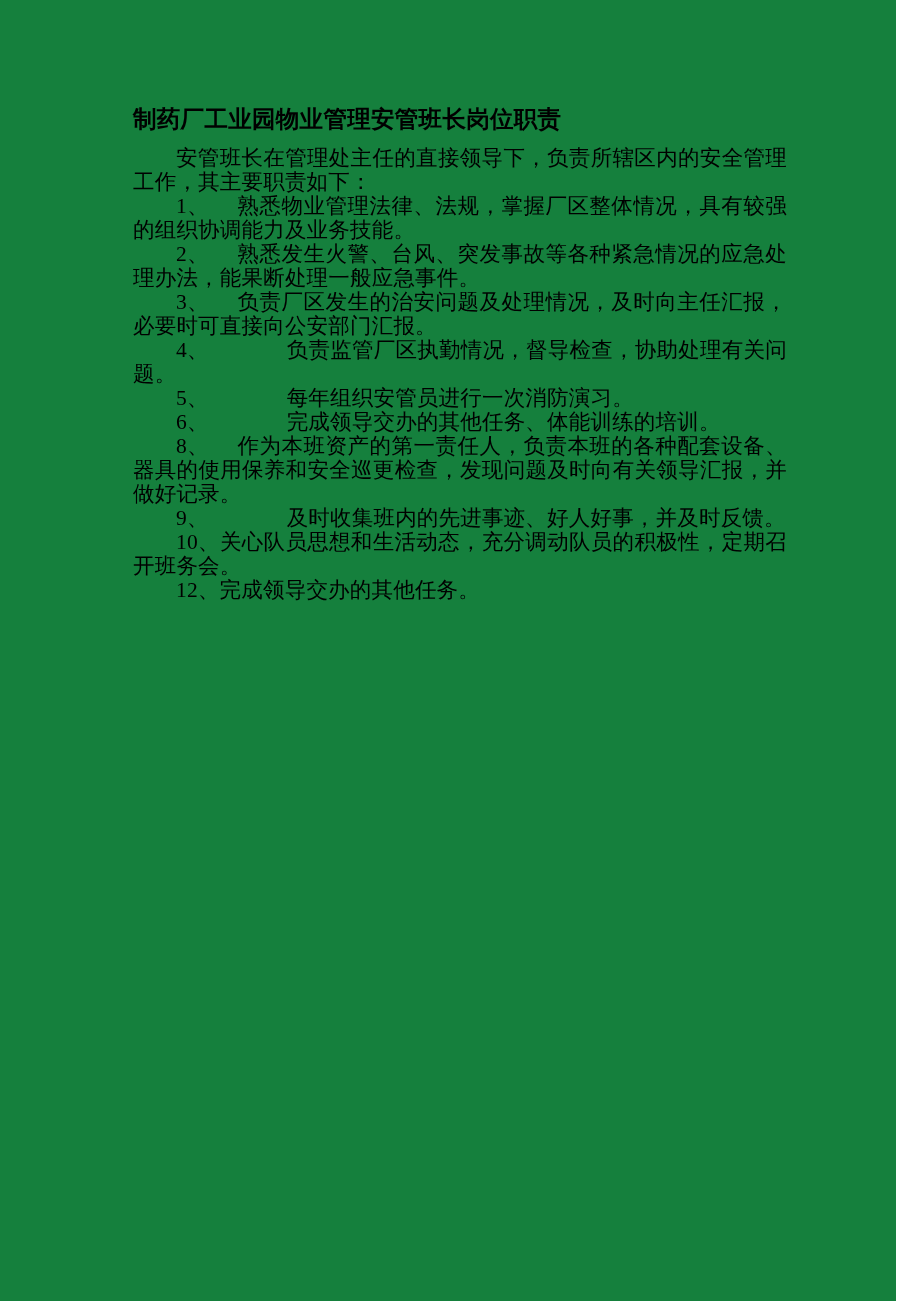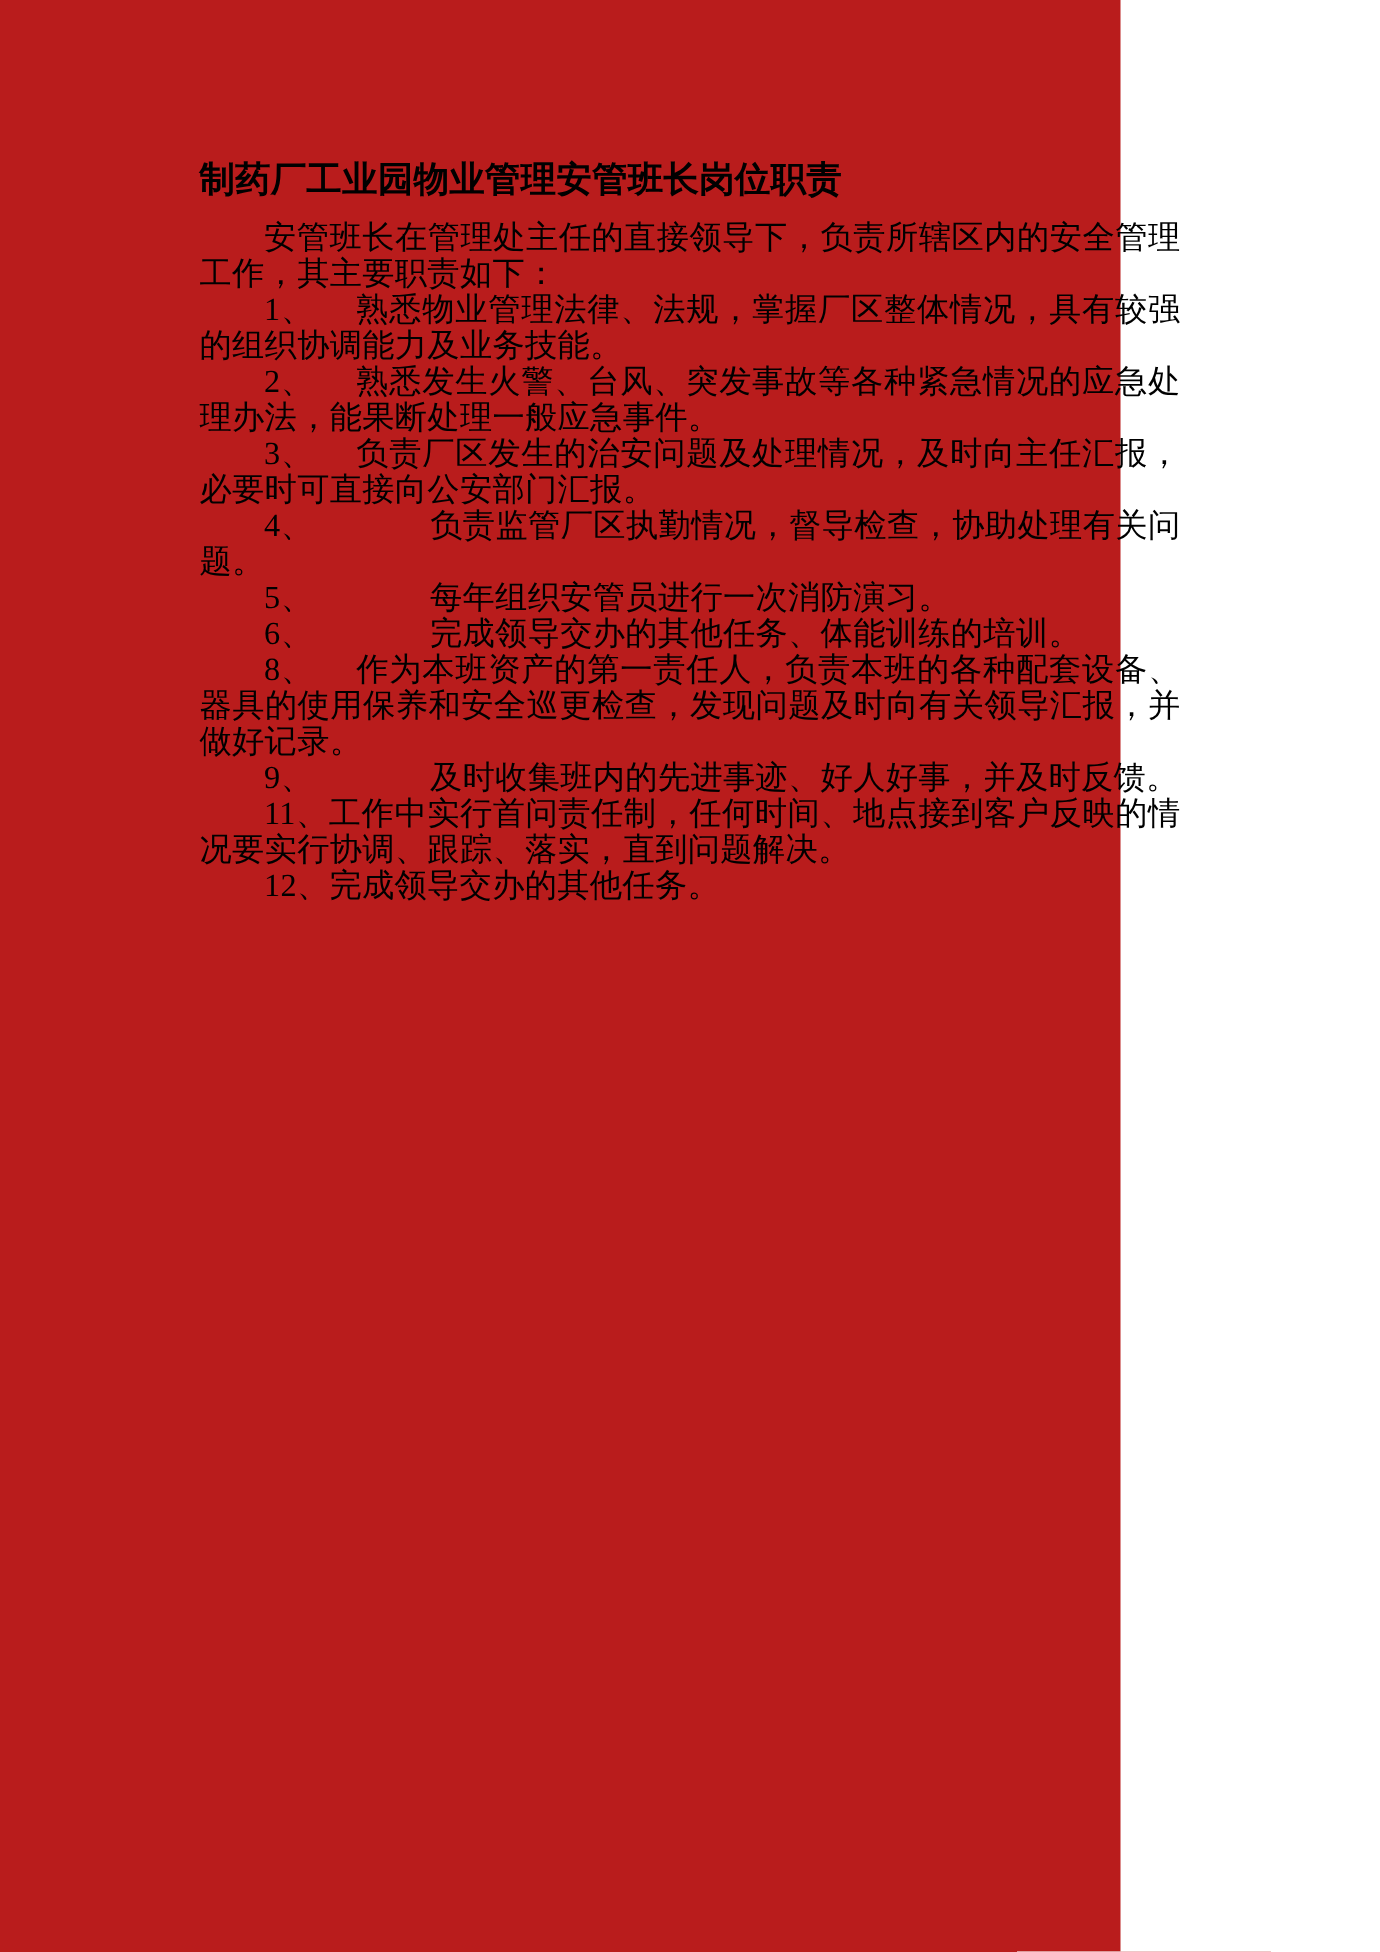--- a/index.html
+++ b/index.html
@@ -12,23 +12,23 @@
     width: 920px;
     height: 1301px;
     overflow: hidden;
     font-family: "Liberation Serif", "DejaVu Serif", serif;
     color: #000000;
     -webkit-font-smoothing: antialiased;
   }
 
   #page {
     position: relative;
-    width: 747px;
+    width: 896px;
     height: 1301px;
-    background: #b91c1c;
+    background: #15803d;
     box-sizing: border-box;
   }
 
   
   #doc-body {
     position: absolute;
     left: 133px;
     top: 104px;
     width: 654px;
   }
@@ -76,19 +76,19 @@
 
     <div id="items-container">
         <p class="para"><span class="num">1、</span><span class="gap-s"></span><span>熟悉物业管理法律、法规，掌握厂区整体情况，具有较强的组织协调能力及业务技能。</span></p>
         <p class="para"><span class="num">2、</span><span class="gap-s"></span><span>熟悉发生火警、台风、突发事故等各种紧急情况的应急处理办法，能果断处理一般应急事件。</span></p>
         <p class="para"><span class="num">3、</span><span class="gap-s"></span><span>负责厂区发生的治安问题及处理情况，及时向主任汇报，必要时可直接向公安部门汇报。</span></p>
         <p class="para"><span class="num">4、</span><span class="gap-l"></span><span>负责监管厂区执勤情况，督导检查，协助处理有关问题。</span></p>
         <p class="para"><span class="num">5、</span><span class="gap-l"></span><span>每年组织安管员进行一次消防演习。</span></p>
         <p class="para"><span class="num">6、</span><span class="gap-l"></span><span>完成领导交办的其他任务、体能训练的培训。</span></p>
         <p class="para"><span class="num">8、</span><span class="gap-s"></span><span>作为本班资产的第一责任人，负责本班的各种配套设备、器具的使用保养和安全巡更检查，发现问题及时向有关领导汇报，并做好记录。</span></p>
         <p class="para"><span class="num">9、</span><span class="gap-l"></span><span>及时收集班内的先进事迹、好人好事，并及时反馈。</span></p>
-        <p class="para"><span class="num">11、</span><span class="gap-none"></span><span>工作中实行首问责任制，任何时间、地点接到客户反映的情况要实行协调、跟踪、落实，直到问题解决。</span></p>
+        <p class="para"><span class="num">10、</span><span class="gap-none"></span><span>关心队员思想和生活动态，充分调动队员的积极性，定期召开班务会。</span></p>
         <p class="para"><span class="num">12、</span><span class="gap-none"></span><span>完成领导交办的其他任务。</span></p>
       </div>
 
   </div>
 
 </div>
 
 </body></html>

